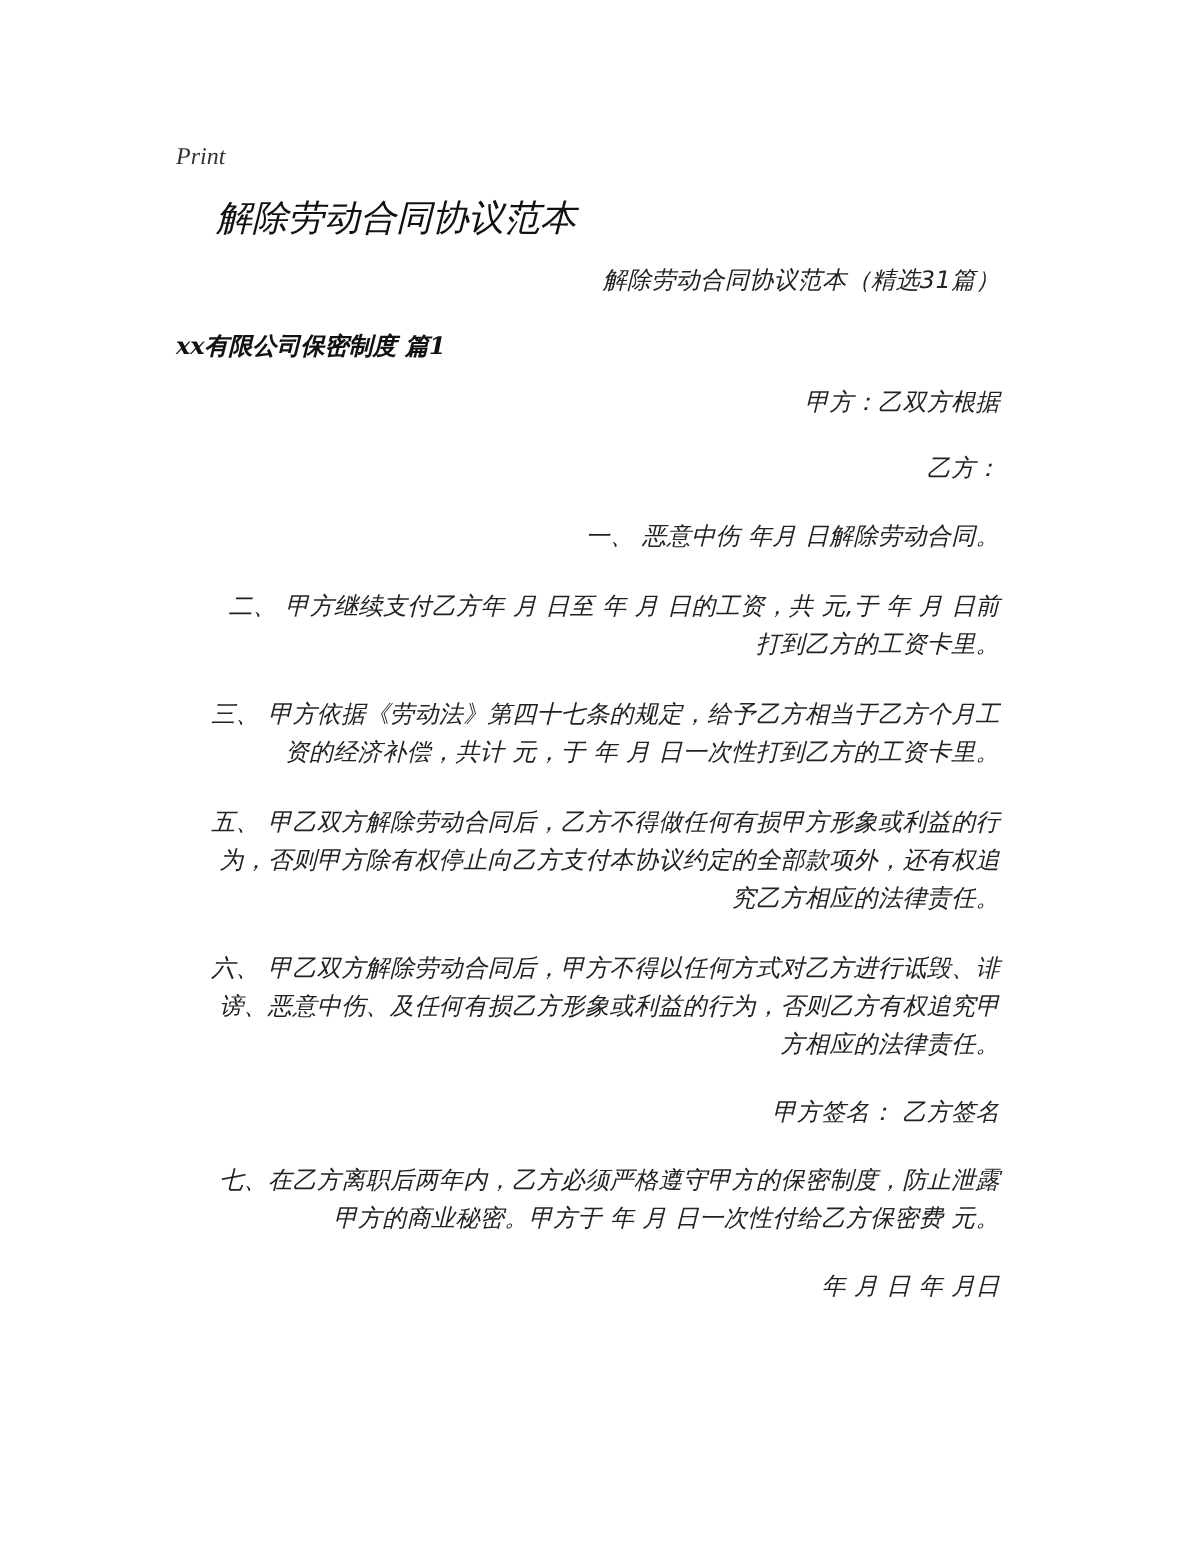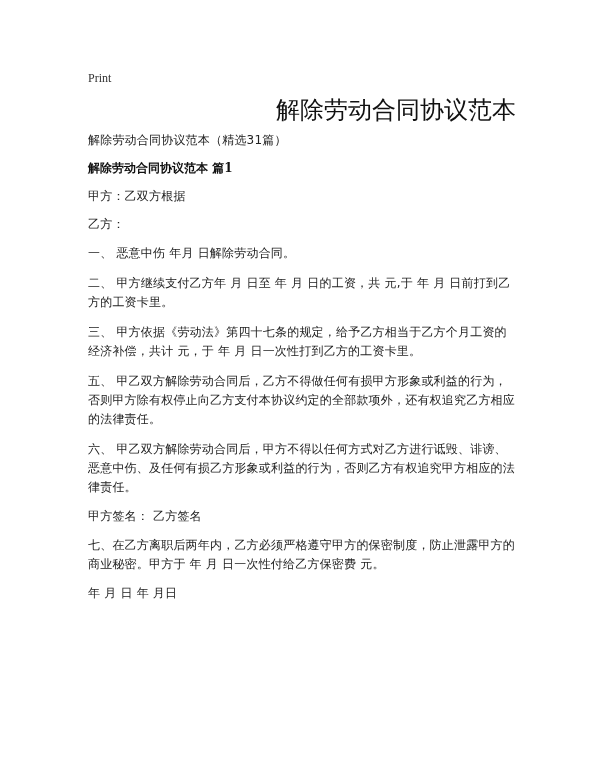--- a/index.html
+++ b/index.html
@@ -1,34 +1,34 @@
 <!DOCTYPE html>
 <html><head>
 <meta charset="utf-8">
 <style>
   html, body { margin: 0; padding: 0; background: #ffffff; }
   body { width: 600px; height: 776px; overflow: hidden; position: relative; font-family: "DejaVu Sans", sans-serif; color: #222; }
-  .page { position: absolute; left: 88px; top: 70px; width: 428px; }
+  .page { position: absolute; left: 88px; top: 70px; width: 428px; font-style: italic; }
   .print { font-family: "Liberation Serif", serif; font-size: 12px; color: #333; margin: 0; height: 16px; line-height: 16px; }
-  .title { font-size: 24px; text-align: right; margin: 12px 0 0 0; line-height: 24px; color: #111; padding-left: 20px; }
-  .p { font-size: 12px; line-height: 17px; margin: 0; letter-spacing: 0.2px; }
+  .title { font-size: 18px; text-align: left; margin: 12px 0 0 0; line-height: 24px; color: #111; padding-left: 20px; }
+  .p { font-size: 12px; line-height: 17px; margin: 16px; letter-spacing: 0.2px; text-align: right; }
   .subtitle { margin-top: 10px; }
   .h { font-family: "DejaVu Serif", serif; font-weight: bold; font-size: 12px; line-height: 17px; margin: 11px 0 0 0; color: #111; }
   .gap { margin-top: 11px; }
   .multi { line-height: 19px; }
 </style>
 </head>
 <body>
 
 <div class="page">
   <p class="print">Print</p>
   <h1 class="title" style="font-weight:normal;">解除劳动合同协议范本</h1>
   <p class="p subtitle">解除劳动合同协议范本（精选31篇）</p>
 
-  <h2 class="h">解除劳动合同协议范本 篇1</h2>
+  <h2 class="h">xx有限公司保密制度 篇1</h2>
   <p class="p gap">甲方：乙双方根据</p>
   <p class="p gap">乙方：</p>
 
   <p class="p gap multi">一、 恶意中伤 年月 日解除劳动合同。</p>
   <p class="p gap multi">二、 甲方继续支付乙方年 月 日至 年 月 日的工资，共 元,于 年 月 日前打到乙方的工资卡里。</p>
   <p class="p gap multi">三、 甲方依据《劳动法》第四十七条的规定，给予乙方相当于乙方个月工资的经济补偿，共计 元，于 年 月 日一次性打到乙方的工资卡里。</p>
   <p class="p gap multi">五、 甲乙双方解除劳动合同后，乙方不得做任何有损甲方形象或利益的行为，否则甲方除有权停止向乙方支付本协议约定的全部款项外，还有权追究乙方相应的法律责任。</p>
   <p class="p gap multi">六、 甲乙双方解除劳动合同后，甲方不得以任何方式对乙方进行诋毁、诽谤、恶意中伤、及任何有损乙方形象或利益的行为，否则乙方有权追究甲方相应的法律责任。</p>
   <p class="p gap">甲方签名： 乙方签名</p>
 

